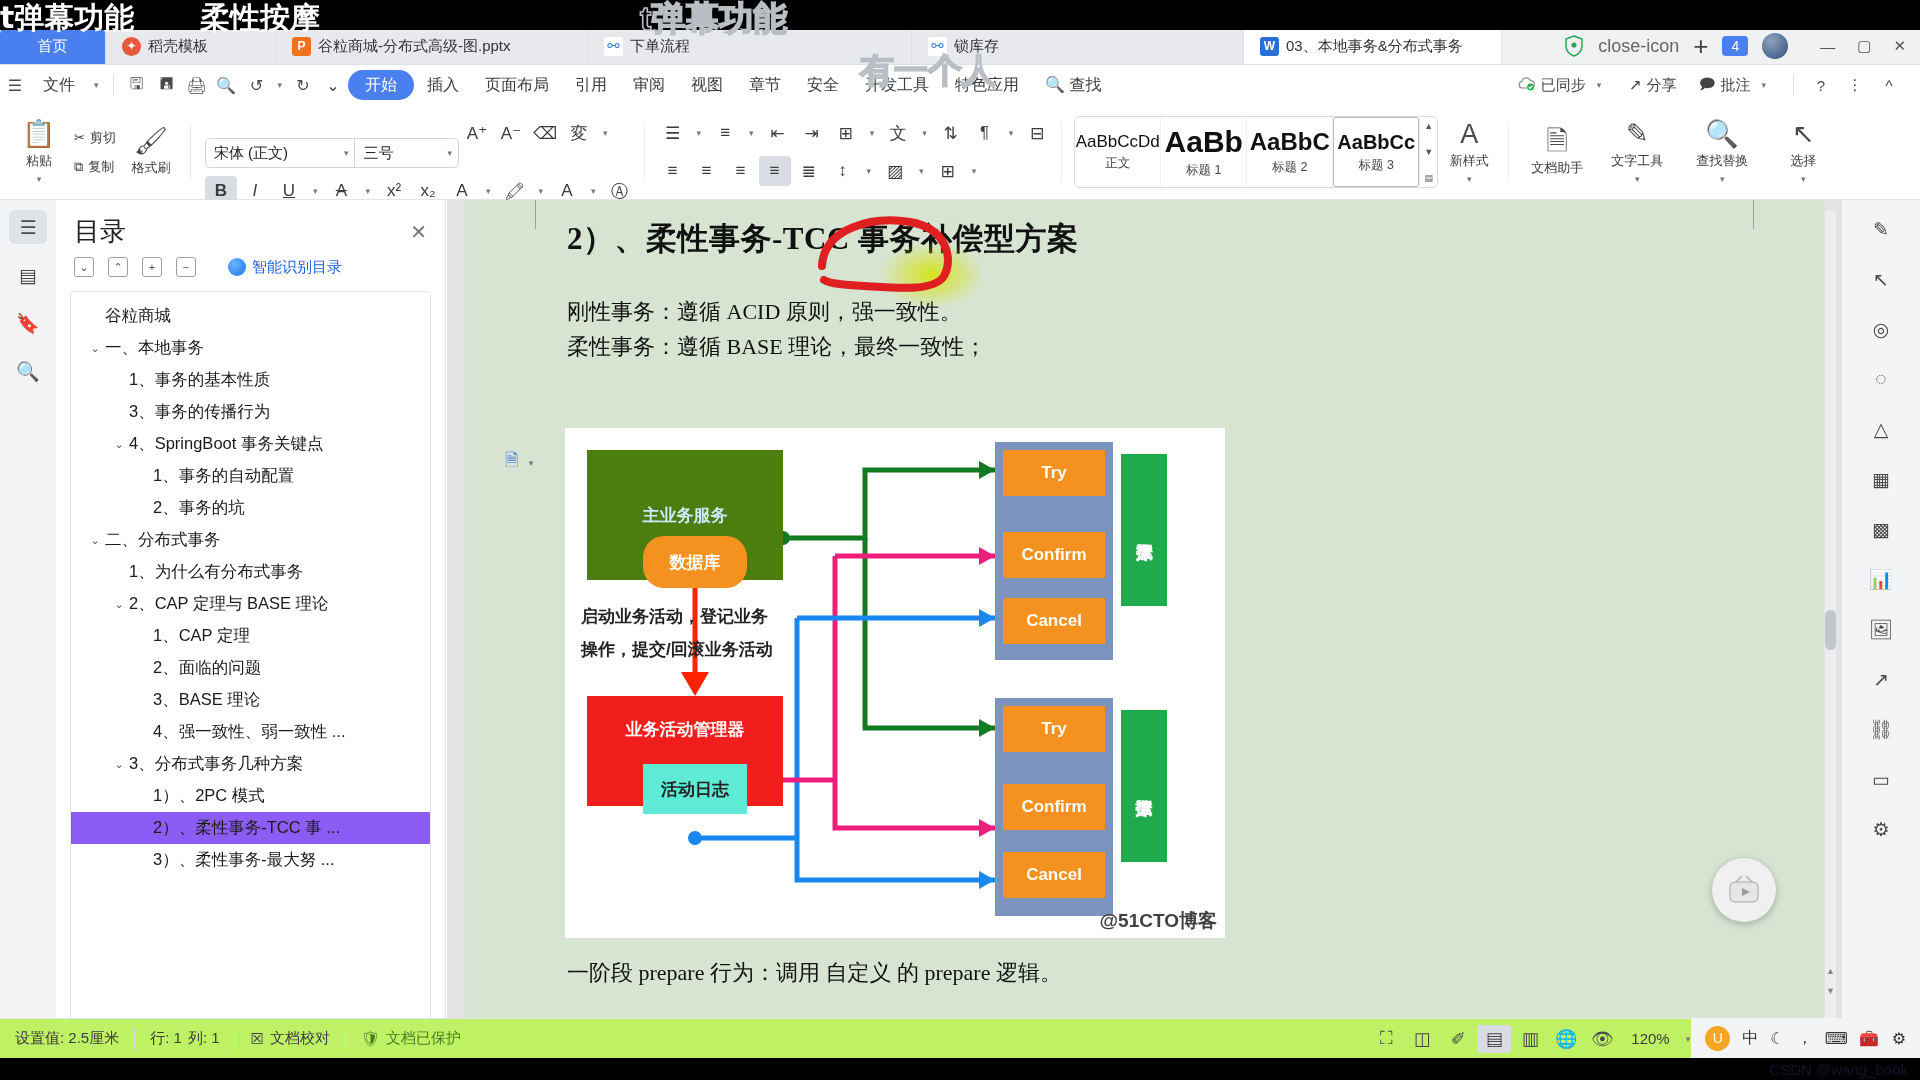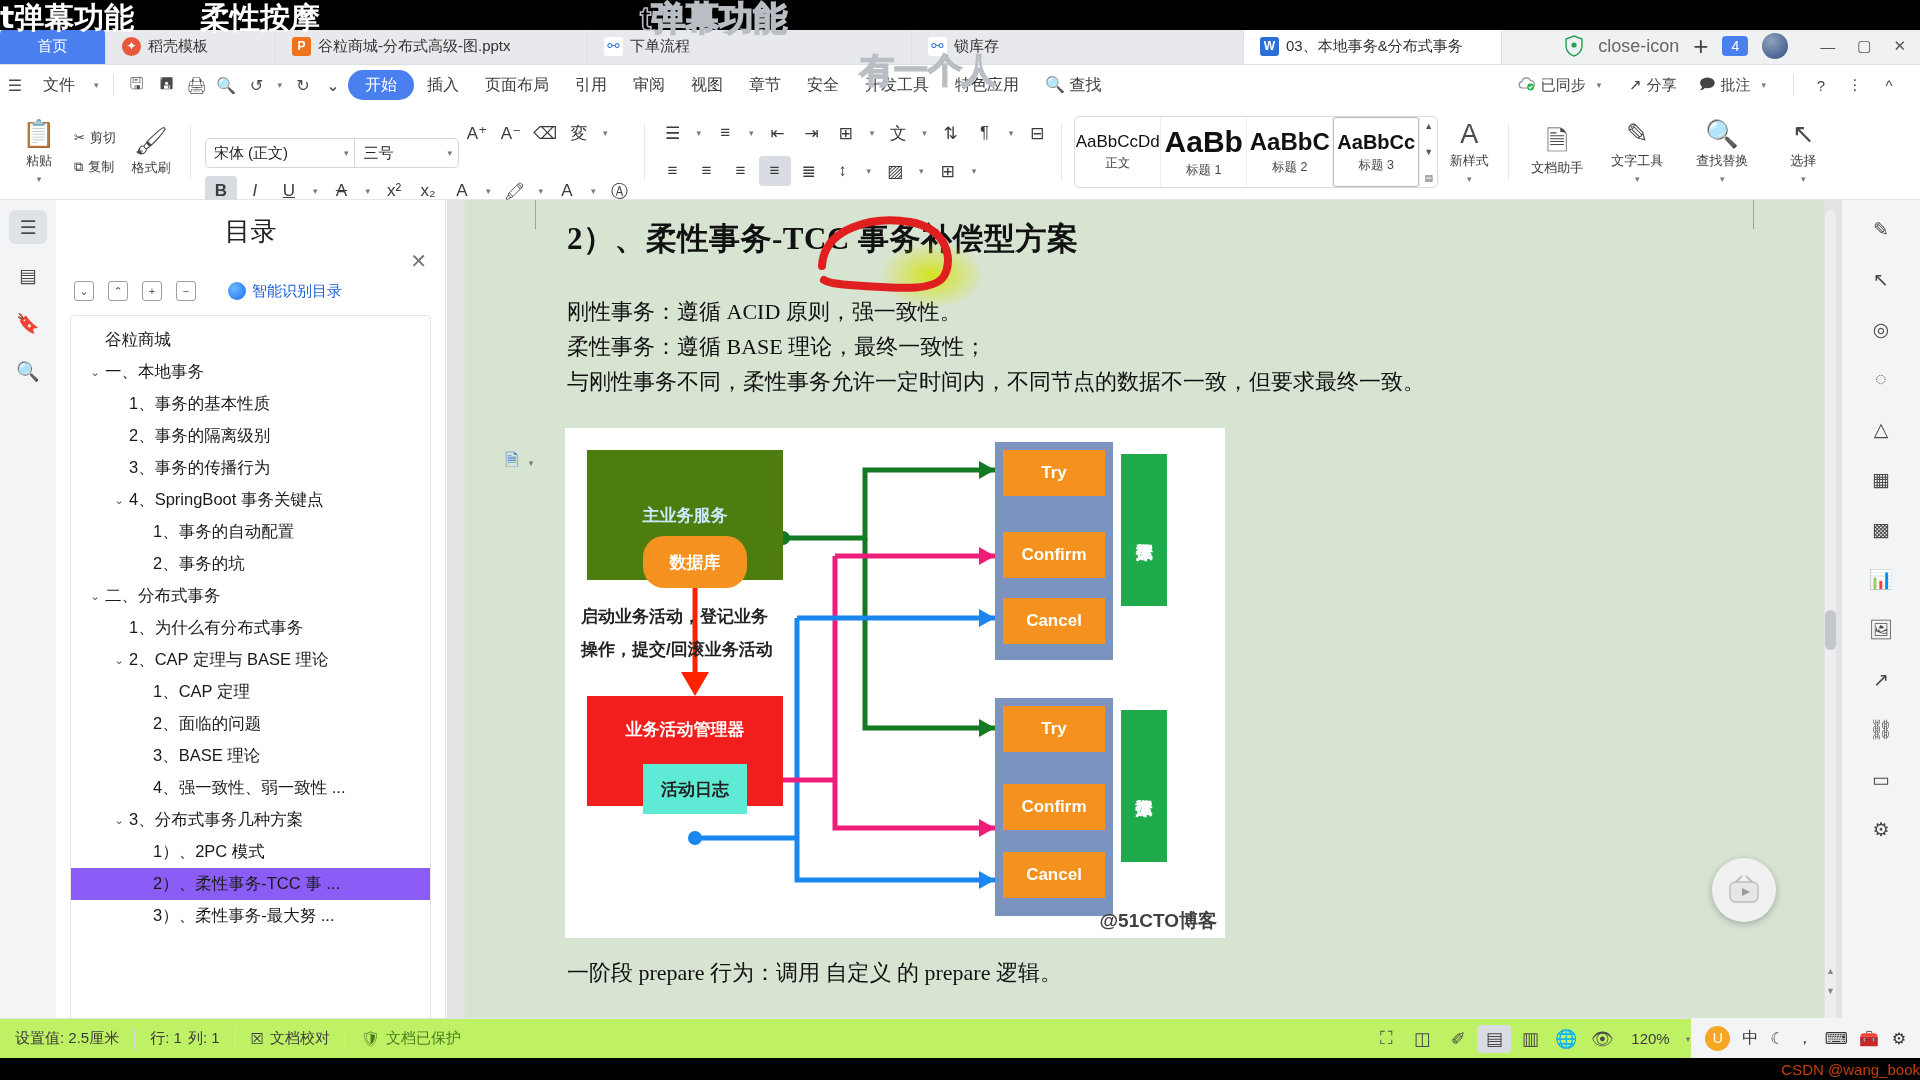--- a/index.html
+++ b/index.html
@@ -81,21 +81,21 @@
   
   .rail { position:absolute; left:0; top:200px; width:56px; bottom:40px; background:#f3f4f6;
           display:flex; flex-direction:column; align-items:center; padding-top:10px; gap:14px; }
   .rail .rb { width:38px;height:34px; display:flex;align-items:center;justify-content:center;
               border-radius:6px; color:#4a4a4a; font-size:19px; }
   .rail .rb.act { background:#dfe2e7; }
 
   
   .outline { position:absolute; left:56px; top:200px; width:390px; bottom:40px; background:#fff;
              border-right:1px solid #e2e4e7; }
-  .ol-head { display:flex; align-items:center; padding:14px 18px 4px;flex-direction:column; }
+  .ol-head { display:flex; align-items:center; padding:14px 18px 4px; }
   .ol-title { font-size:26px; color:#222; }
   .ol-close { margin-left:auto; font-size:20px; color:#777; }
   .ol-tools { display:flex; align-items:center; gap:14px; padding:4px 18px 10px; }
   .ol-tools .sq { width:20px;height:20px;border:1px solid #9aa0a6;border-radius:3px;
                   display:flex;align-items:center;justify-content:center;font-size:11px;color:#555; }
   .ol-ai { margin-left:18px; display:flex; align-items:center; gap:6px; color:#1f62d8; font-size:15px; }
   .ol-ai .dot { width:18px;height:18px;border-radius:50%;
                 background:radial-gradient(circle at 35% 35%,#6ab8ff,#1b6ff0); }
   .ol-list { margin:4px 14px 0; border:1px solid #e3e5e8; border-radius:4px; height:calc(100% - 108px);
              overflow:hidden; padding:8px 0; }
@@ -158,21 +158,21 @@
            background:#fff; border:1px solid #9aa0a6; }
 
   
   .tray { position:absolute; right:0; bottom:22px; height:40px; display:flex; align-items:center;
           gap:12px; padding:0 14px; background:#f3f4f6; font-size:16px; color:#333; }
   .tray .pw { width:25px;height:25px;border-radius:50%;background:#f5a623;color:#fff;
               display:flex;align-items:center;justify-content:center;font-size:14px; }
 
   
   .botbar { position:absolute; left:0; bottom:0; width:1920px; height:22px; background:#000; }
-  .csdn { position:absolute; right:0; bottom:2px; color:#c2410c; font-size:15px;
+  .csdn { position:absolute; right:12px; bottom:2px; color:#0f172a; font-size:15px;
           font-family:"Liberation Sans",sans-serif; }
 </style>
 </head>
 <body>
 
 <div id="root">
 
   <div class="overlay-strip"></div>
   <div class="ov-text" style="left:0;top:-2px;">t弹幕功能</div>
   <div class="ov-text" style="left:200px;top:-2px;">柔性按摩</div>
@@ -463,24 +463,20 @@
         <div class="oi" style="padding-left: 14px;">
           <span class="tw">⌄</span>
           <span>一、本地事务</span>
         </div>
         <div class="oi" style="padding-left: 38px;">
           <span class="tw"></span>
           <span>1、事务的基本性质</span>
         </div>
         <div class="oi" style="padding-left: 38px;">
           <span class="tw"></span>
-          <span>2、事务的隔离级别</span>
-        </div>
-        <div class="oi" style="padding-left: 38px;">
-          <span class="tw"></span>
           <span>3、事务的传播行为</span>
         </div>
         <div class="oi" style="padding-left: 38px;">
           <span class="tw">⌄</span>
           <span>4、SpringBoot 事务关键点</span>
         </div>
         <div class="oi" style="padding-left: 62px;">
           <span class="tw"></span>
           <span>1、事务的自动配置</span>
         </div>
@@ -551,21 +547,20 @@
         <div style="position:relative;">
           <div class="hl"></div>
           <svg class="redcircle" viewBox="0 0 170 90">
             <path d="M18 52 C20 14 68 2 106 8 C142 14 150 44 140 62 C130 78 92 74 60 72 C42 71 26 70 20 66" fill="none" stroke="#e02020" stroke-width="8" stroke-linecap="round"></path>
           </svg>
           <div class="h2">2）、柔性事务-TCC 事务补偿型方案</div>
         </div>
 
         <div class="p">刚性事务：遵循 ACID 原则，强一致性。</div>
         <div class="p">柔性事务：遵循 BASE 理论，最终一致性；</div>
-        <div class="p">与刚性事务不同，柔性事务允许一定时间内，不同节点的数据不一致，但要求最终一致。</div>
       </div>
 
       <div class="dia">
         <svg width="660" height="510" viewBox="0 0 660 510">
 
           <path d="M218 110 H300 V42 H430" fill="none" stroke="#127a22" stroke-width="5"></path>
           <path d="M300 110 V300 H430" fill="none" stroke="#127a22" stroke-width="5"></path>
           <polygon points="430,42 414,33 414,51" fill="#127a22"></polygon>
           <polygon points="430,300 414,291 414,309" fill="#127a22"></polygon>
           <circle cx="218" cy="110" r="7" fill="#127a22"></circle>

